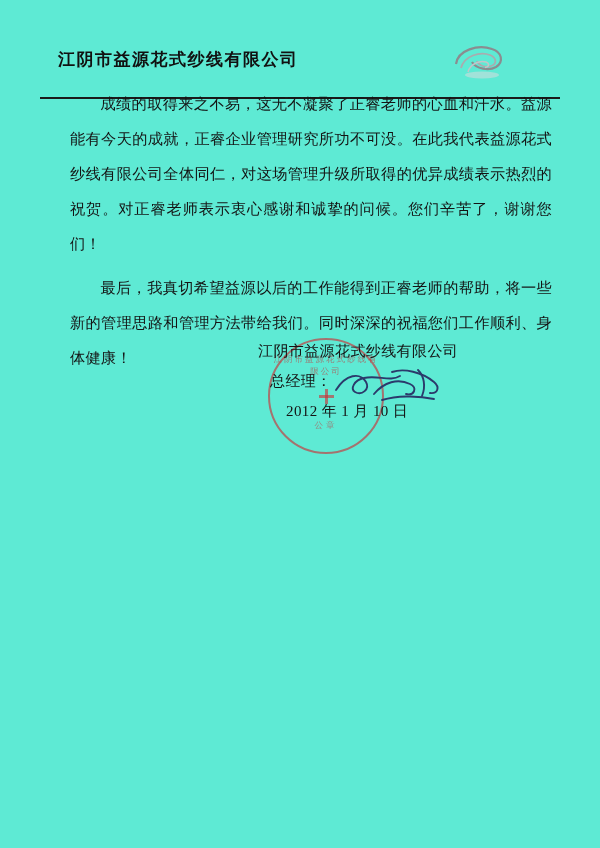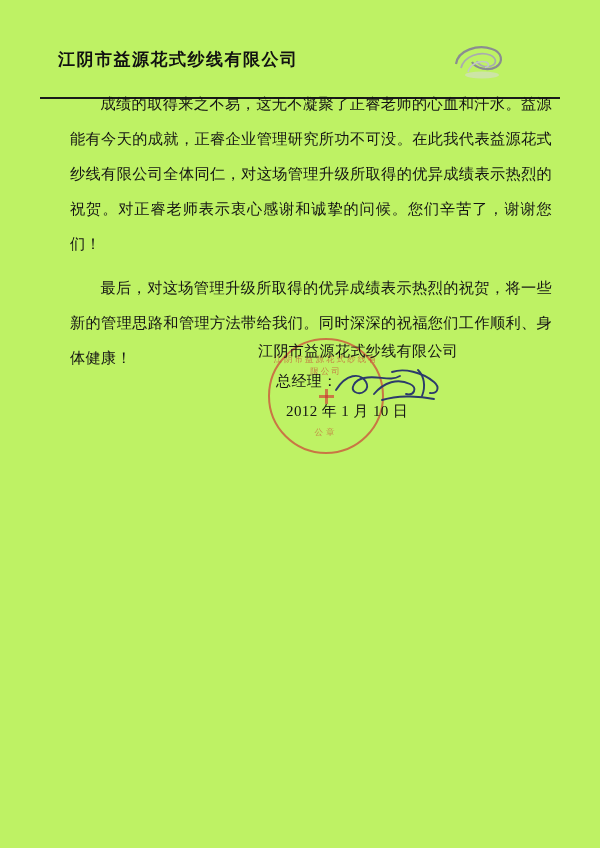--- a/index.html
+++ b/index.html
@@ -11,21 +11,21 @@
     width: 600px;
     height: 848px;
     position: relative;
     font-family: "Liberation Serif", "DejaVu Serif", serif;
     color: #1a1a1a;
     overflow: hidden;
   }
   .page {
     position: absolute;
     inset: 0;
-    background: #bef264;
+    background: #5eead4;
   }
 
   
   .letterhead {
     position: absolute;
     top: 22px;
     left: 0;
     right: 0;
     height: 52px;
   }
@@ -85,21 +85,21 @@
   .sig-line {
     font-size: 15px;
     line-height: 30px;
     color: #141414;
     letter-spacing: 0.4px;
     white-space: nowrap;
     position: relative;
     z-index: 3;
   }
   .sig-company { font-size: 15px; }
-  .sig-title   { margin-left: 18px; }
+  .sig-title   { margin-left: 12px; }
   .sig-date    { margin-left: 28px; }
 
   
   .seal {
     position: absolute;
     left: 268px;
     top: 338px;
     width: 112px;
     height: 112px;
     border-radius: 50%;
@@ -122,21 +122,21 @@
   .seal-text-top, .seal-text-bottom {
     position: absolute;
     left: 0; right: 0;
     text-align: center;
     color: rgba(200, 40, 46, 0.55);
     font-size: 8.5px;
     letter-spacing: 2px;
     font-family: "DejaVu Serif", serif;
   }
   .seal-text-top { top: 14px; }
-  .seal-text-bottom { bottom: 13px; letter-spacing: 3px; }
+  .seal-text-bottom { bottom: 20px; letter-spacing: 3px; }
 
   
   .handsign {
     position: absolute;
     left: 330px;
     top: 362px;
     width: 120px;
     height: 48px;
     z-index: 4;
   }
@@ -158,21 +158,21 @@
         </g>
         <ellipse cx="30" cy="33" rx="17" ry="3.4" fill="#d9dbdd" opacity="0.55"></ellipse>
       </svg>
     </div>
 
     <div class="header-rule"></div>
   </div>
 
   <div class="body-copy">
     <p class="para">成绩的取得来之不易，这无不凝聚了正睿老师的心血和汗水。益源能有今天的成就，正睿企业管理研究所功不可没。在此我代表益源花式纱线有限公司全体同仁，对这场管理升级所取得的优异成绩表示热烈的祝贺。对正睿老师表示衷心感谢和诚挚的问候。您们辛苦了，谢谢您们！</p>
-    <p class="para">最后，对这场管理升级所取得的优异成绩表示热烈的祝贺，将一些新的管理思路和管理方法带给我们。同时深深的祝福您们工作顺利、身体健康！</p>
+    <p class="para">最后，我真切希望益源以后的工作能得到正睿老师的帮助，将一些新的管理思路和管理方法带给我们。同时深深的祝福您们工作顺利、身体健康！</p>
   </div>
 
   <div class="seal">
     <div class="seal-text-top">江阴市益源花式纱线有限公司</div>
     <div class="seal-text-bottom">公章</div>
   </div>
 
   <div class="signature-block">
     <div class="sig-line sig-company">江阴市益源花式纱线有限公司</div>
     <div class="sig-line sig-title">总经理：</div>

